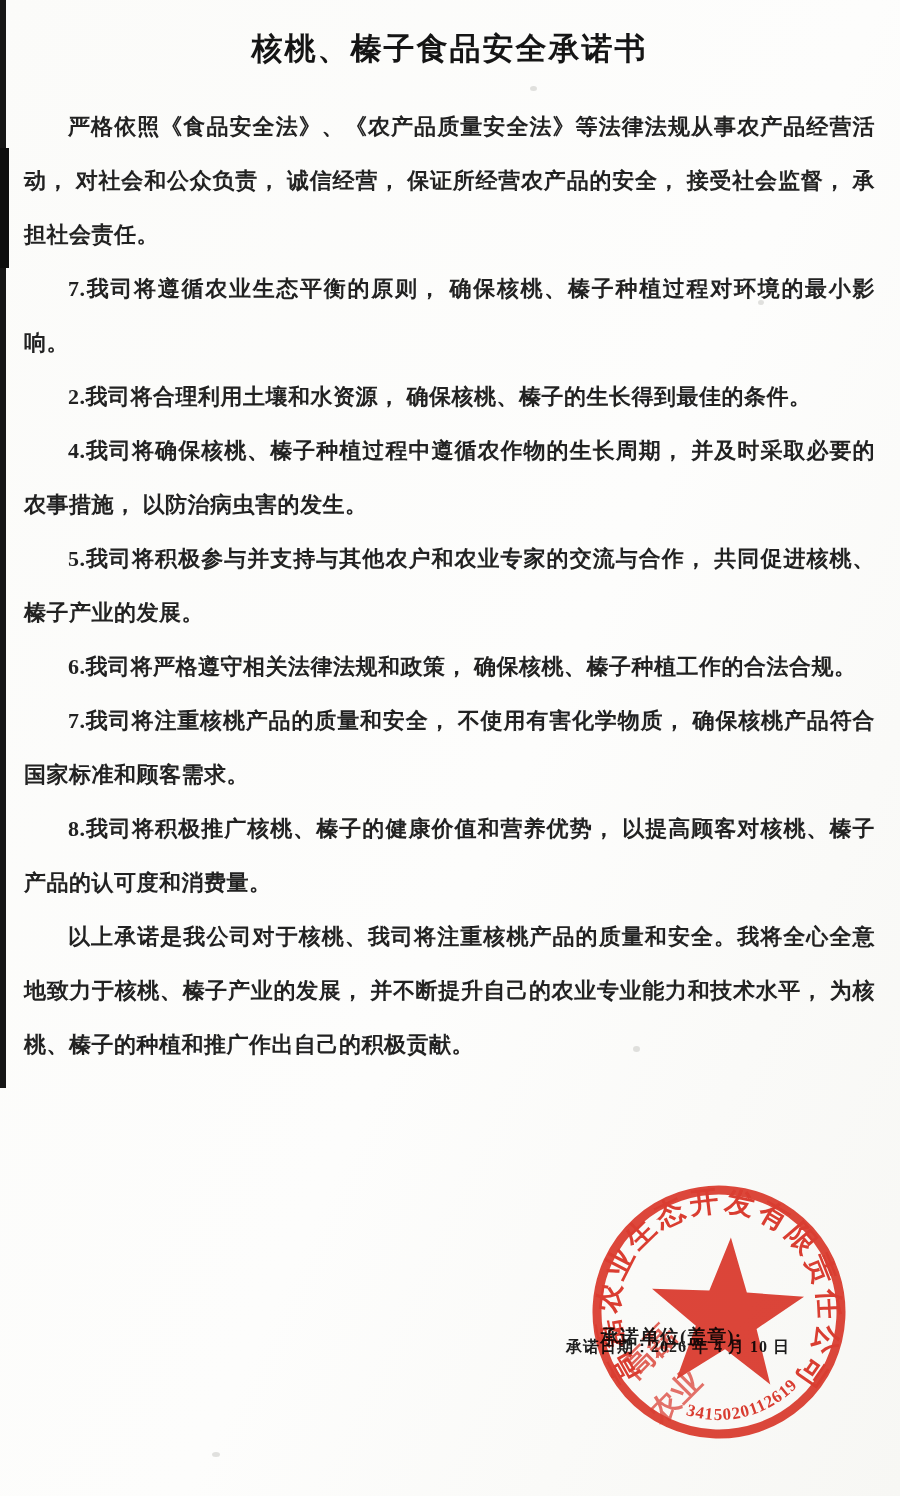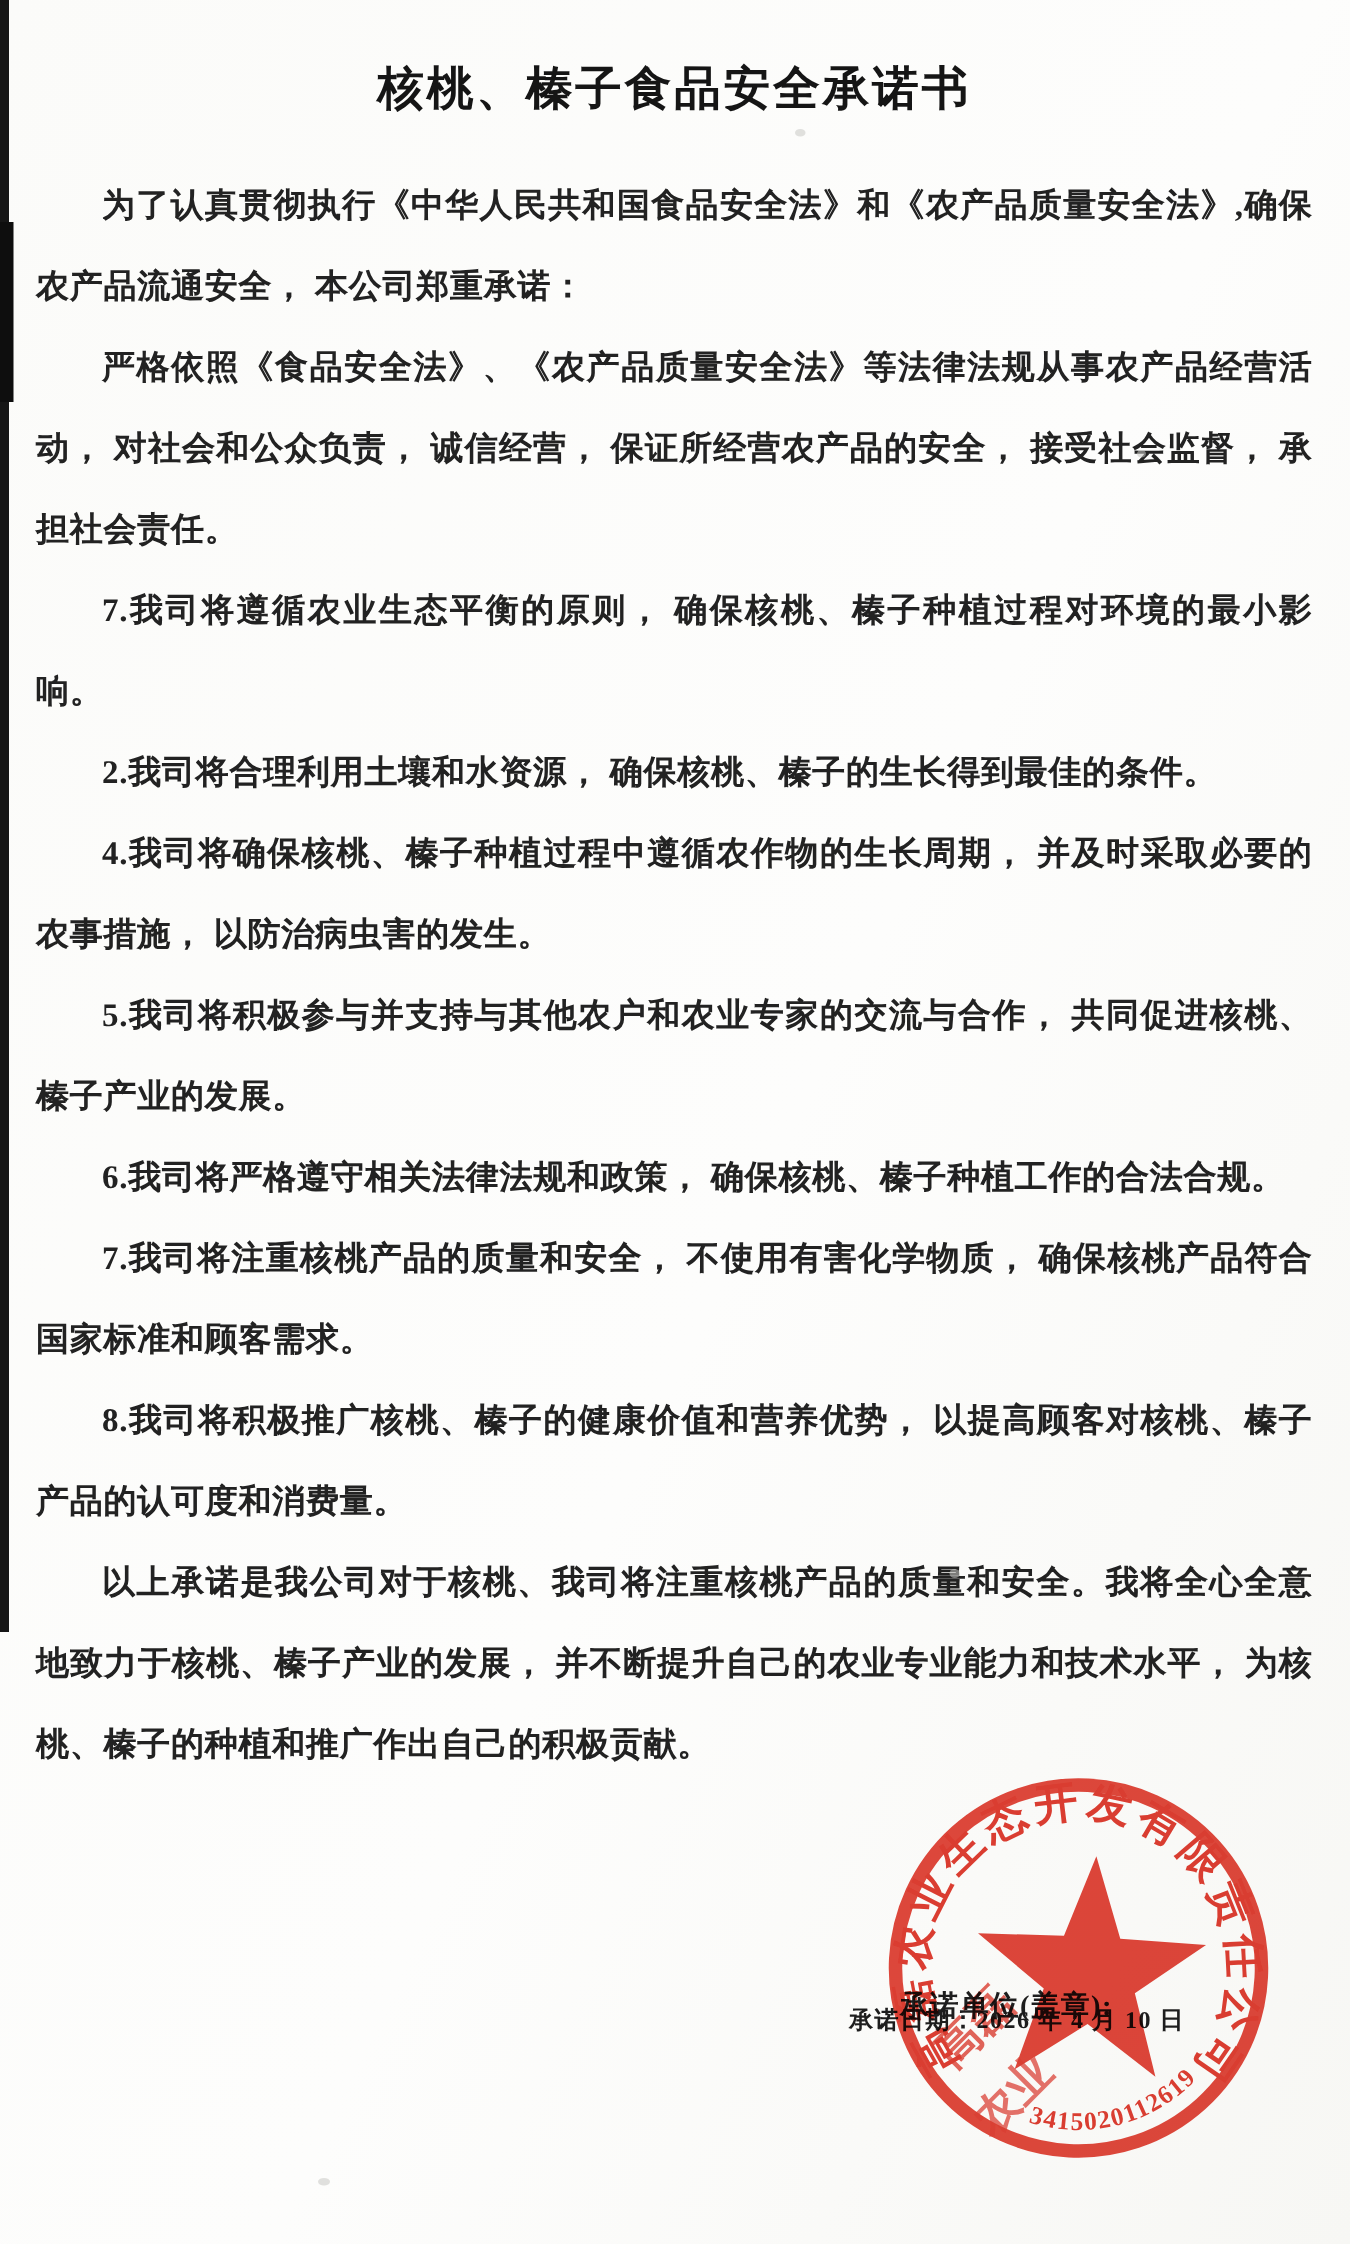--- a/index.html
+++ b/index.html
@@ -2,21 +2,21 @@
 <html><head>
 <meta charset="utf-8">
 <style>
   html,body{margin:0;padding:0;background:#9a9a9a;}
   .page{
     position:relative;width:900px;height:1496px;margin:0 auto;
     background:linear-gradient(115deg,#fbfbf9 0%,#fdfdfc 55%,#f7f7f4 100%);
     font-family:"Liberation Serif","DejaVu Serif",serif;
     color:#1b1b1b;overflow:hidden;
   }
-  .content{padding:30px 25px 0 24px;}
+  .content{padding:20px 25px 0 24px;}
   .doc-title{
     font-size:31px;font-weight:bold;text-align:center;
     letter-spacing:2px;margin:8px 0 30px 0;color:#151515;
   }
   .para{
     font-size:22px;font-weight:bold;line-height:54px;
     text-align:justify;text-indent:2em;margin:0;color:#222;
     letter-spacing:0.5px;
   }
   
@@ -51,21 +51,20 @@
   <div class="scan-edge"></div>
   <div class="scan-edge-nub"></div>
   <div class="artifact a1"></div>
   <div class="artifact a2"></div>
   <div class="artifact a3"></div>
   <div class="artifact a4"></div>
 
   <div class="content">
     <h1 class="doc-title">核桃、榛子食品安全承诺书</h1>
 
-    <p class="para">为了认真贯彻执行《中华人民共和国食品安全法》和《农产品质量安全法》,确保农产品流通安全， 本公司郑重承诺：</p>
     <p class="para">严格依照《食品安全法》、《农产品质量安全法》等法律法规从事农产品经营活动， 对社会和公众负责， 诚信经营， 保证所经营农产品的安全， 接受社会监督， 承担社会责任。</p>
     <p class="para">7.我司将遵循农业生态平衡的原则， 确保核桃、榛子种植过程对环境的最小影响。</p>
     <p class="para">2.我司将合理利用土壤和水资源， 确保核桃、榛子的生长得到最佳的条件。</p>
     <p class="para">4.我司将确保核桃、榛子种植过程中遵循农作物的生长周期， 并及时采取必要的农事措施， 以防治病虫害的发生。</p>
     <p class="para">5.我司将积极参与并支持与其他农户和农业专家的交流与合作， 共同促进核桃、榛子产业的发展。</p>
     <p class="para">6.我司将严格遵守相关法律法规和政策， 确保核桃、榛子种植工作的合法合规。</p>
     <p class="para">7.我司将注重核桃产品的质量和安全， 不使用有害化学物质， 确保核桃产品符合国家标准和顾客需求。</p>
     <p class="para">8.我司将积极推广核桃、榛子的健康价值和营养优势， 以提高顾客对核桃、榛子产品的认可度和消费量。</p>
     <p class="para">以上承诺是我公司对于核桃、我司将注重核桃产品的质量和安全。我将全心全意地致力于核桃、榛子产业的发展， 并不断提升自己的农业专业能力和技术水平， 为核桃、榛子的种植和推广作出自己的积极贡献。</p>
   </div>

